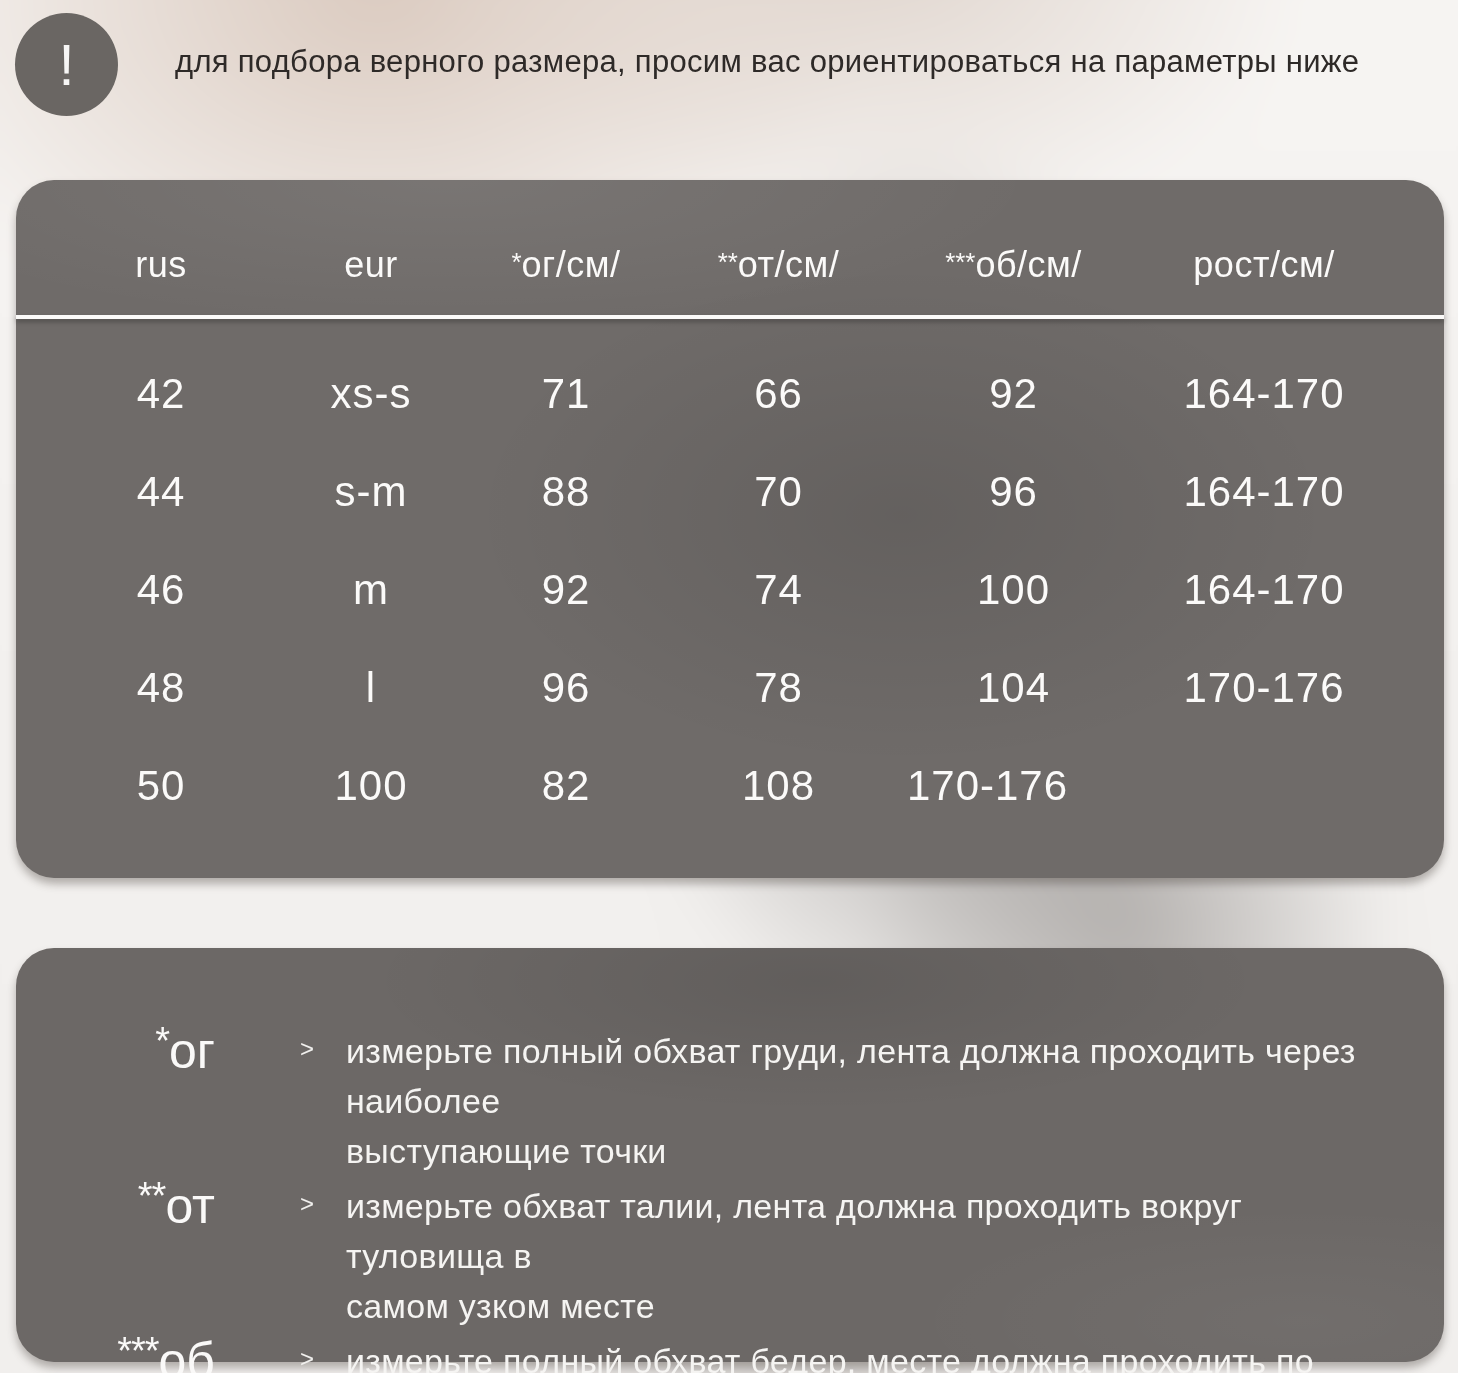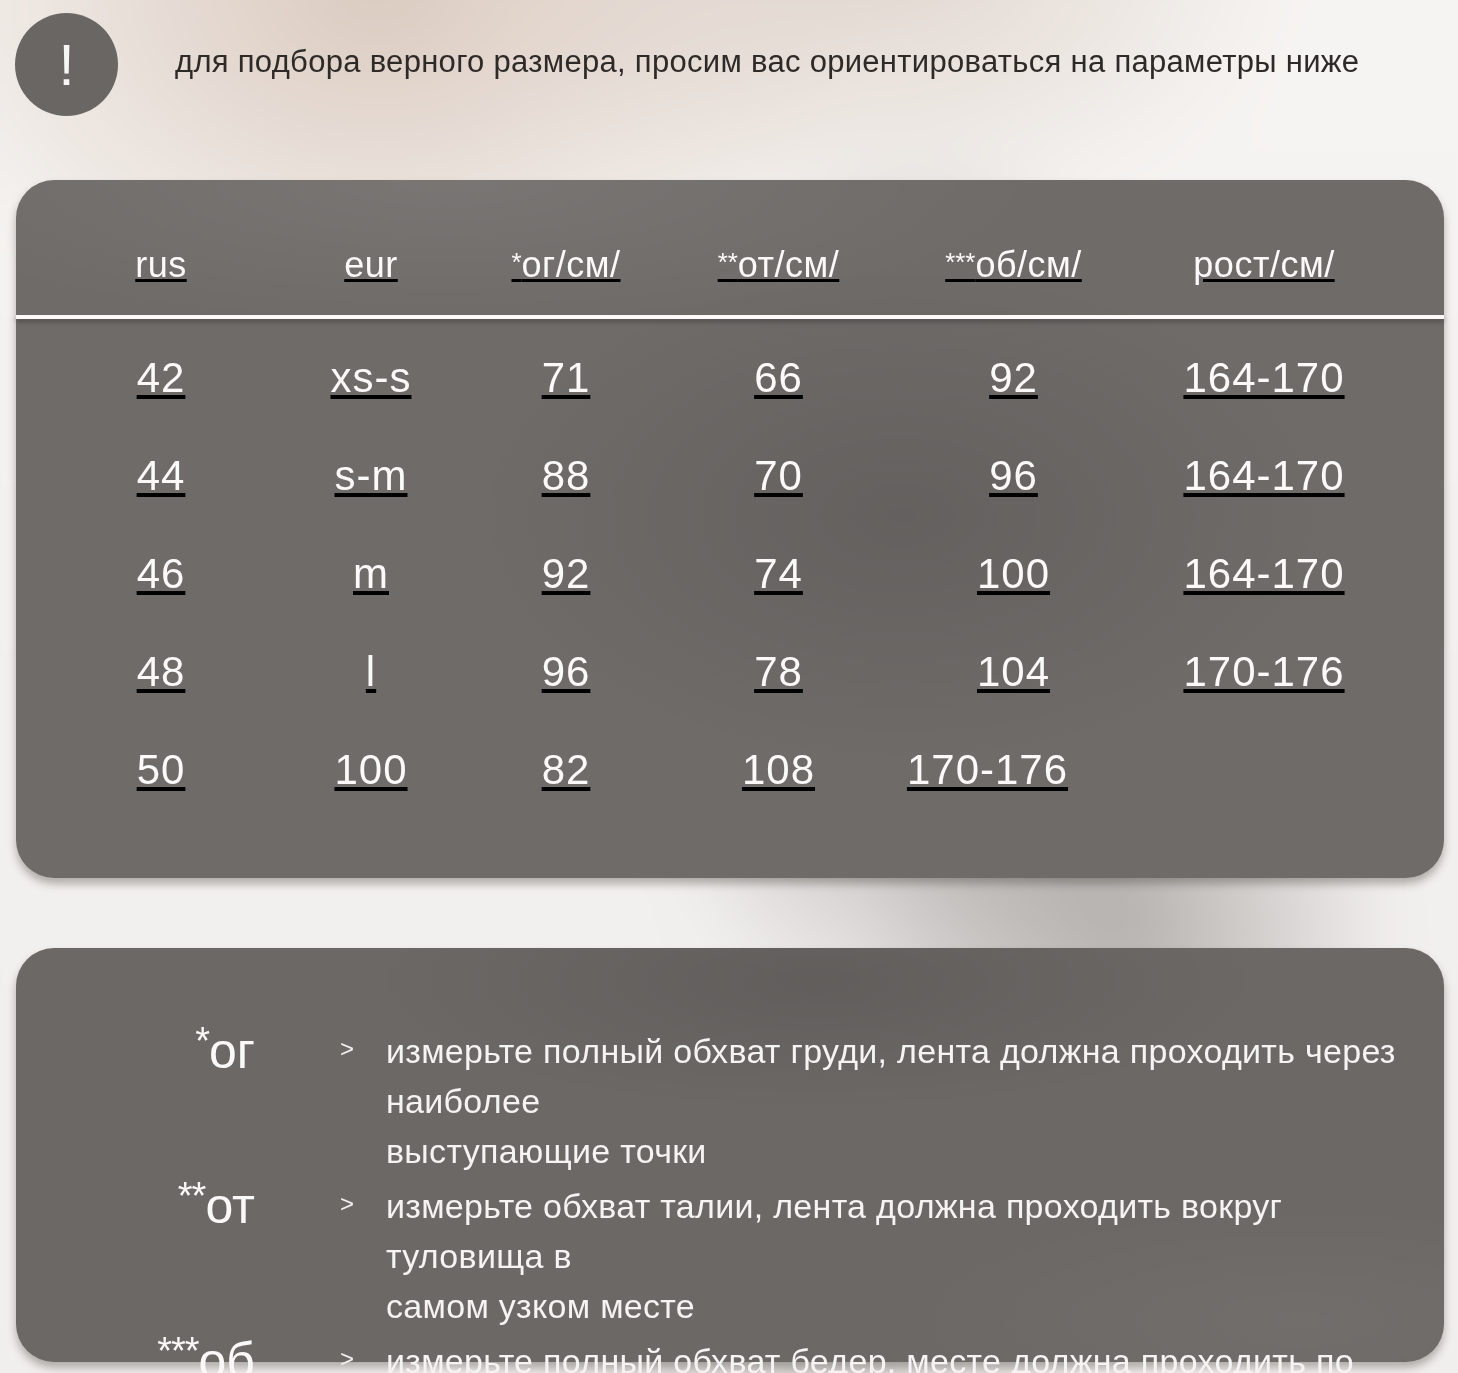--- a/index.html
+++ b/index.html
@@ -54,41 +54,40 @@
     background-color:#6c6866;
     background-image:
       radial-gradient(45% 45% at 56% 8%, rgba(0,0,0,0.10), rgba(0,0,0,0) 70%),
       radial-gradient(40% 40% at 90% 90%, rgba(255,255,255,0.04), rgba(255,255,255,0) 70%);
   }
   
   .trow{
     display:grid;
     grid-template-columns:260px 190px 200px 225px 245px 308px;
     align-items:center;
-    text-decoration:underline;
   }
   .thead{height:135px;align-items:end;padding-bottom:30px;box-sizing:border-box;}
   .cell{
     text-align:center;
     color:#fbfaf9;font-weight:300;letter-spacing:1px;
     font-size:42px;line-height:1.1;white-space:nowrap;
   }
   .thead .cell{font-size:36px;letter-spacing:0.5px;}
   .c0{padding-left:30px;}
   .c5{padding-right:52px;}
   .tdivider{height:4px;background:#fbfaf9;box-shadow:0 3px 4px rgba(0,0,0,0.28);}
-  .tbody{padding-top:10px;}
+  .tbody{padding-top:26px;}
   .tbody .trow{height:98px;}
   .hstars{font-size:0.72em;position:relative;top:-0.26em;letter-spacing:0;}
   
   .legend-panel{box-sizing:border-box;padding-top:78px;}
   .legend-item{display:flex;margin-bottom:5px;min-height:100px;}
   .legend-term{
     width:199px;text-align:right;white-space:nowrap;
-    color:#faf9f8;font-size:50px;line-height:50px;font-weight:300;margin-left:40px;
+    color:#faf9f8;font-size:50px;line-height:50px;font-weight:300;
   }
   .legend-term .stars{font-size:38px;position:relative;top:-14px;letter-spacing:-1px;}
   .legend-marker{
     margin-left:85px;width:22px;flex:0 0 22px;
     color:#f1f0ee;font-size:24px;line-height:46px;
   }
   .legend-desc{
     margin-left:24px;max-width:1010px;
     color:#f5f4f2;font-size:34px;line-height:50px;letter-spacing:0.3px;
     white-space:pre-line;

